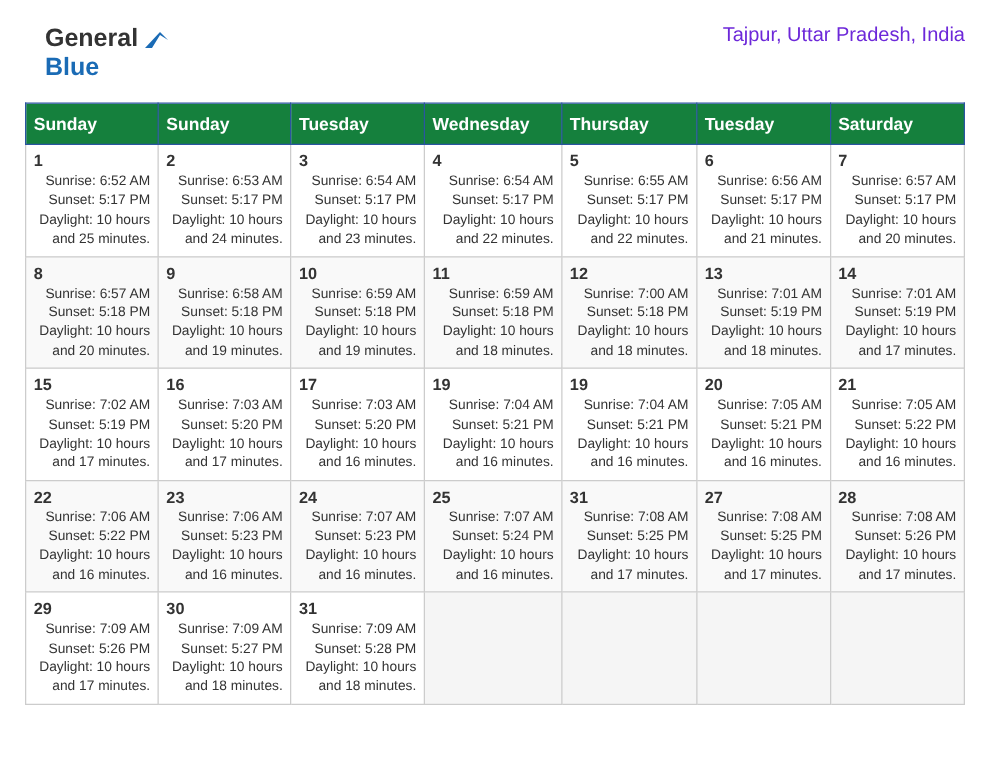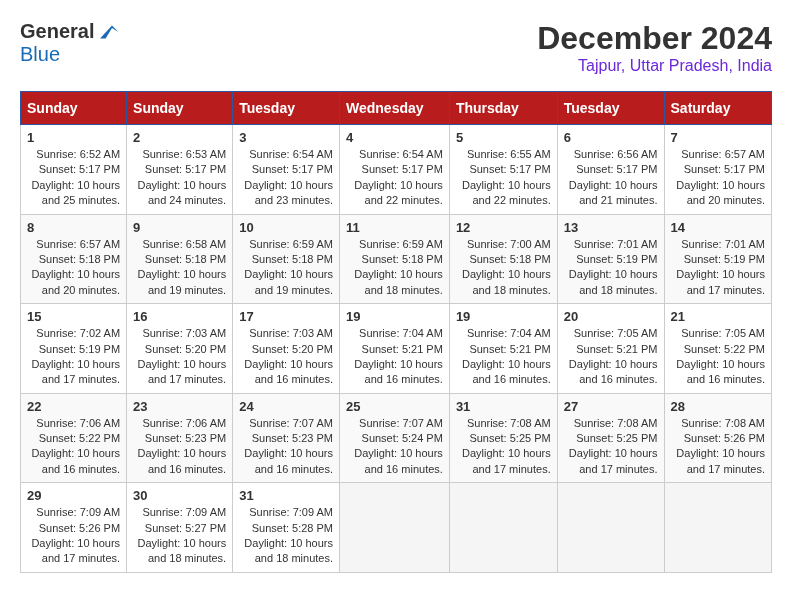--- a/index.html
+++ b/index.html
@@ -8,38 +8,39 @@
       background: #fff;
       width: 792px;
       min-height: 612px;
       padding: 20px;
     }
     .header {
       display: flex;
       justify-content: space-between;
       align-items: flex-start;
       margin-bottom: 16px;
+      margin-left: 16px;
     }
     .logo {
       display: flex;
       flex-direction: column;
       align-items: flex-start;
     }
     .logo-text {
       display: flex;
       align-items: center;
     }
     .logo-general {
       font-size: 20px;
       font-weight: bold;
       color: #333;
     }
     .logo-blue {
       font-size: 20px;
-      font-weight: normal;
+      font-weight: bold;
       color: #1a6bb5;
     }
     .logo-icon {
       width: 24px;
       height: 20px;
       margin-left: 2px;
     }
     .title-section {
       text-align: right;
     }
@@ -50,21 +51,21 @@
     }
     .location {
       font-size: 16px;
       color: #6d28d9;
     }
     .calendar {
       width: 100%;
       border-collapse: collapse;
     }
     .calendar th {
-      background-color: #b91c1c;
+      background-color: #15803d;
       color: #fff;
       padding: 8px 6px;
       text-align: left;
       font-size: 14px;
       font-weight: bold;
       border: 1px solid #2a55a0;
     }
     .calendar td {
       border: 1px solid #ccc;
       vertical-align: top;
@@ -101,21 +102,20 @@
   <div class="logo">
     <div class="logo-text">
       <span class="logo-general">General</span>
       <svg class="logo-icon" viewBox="0 0 30 20">
         <polygon points="5,18 20,2 28,10 20,5 12,18" fill="#1a6bb5"></polygon>
       </svg>
     </div>
     <span class="logo-blue">Blue</span>
   </div>
   <div class="title-section">
-    <div class="month-year">December 2024</div>
     <div class="location">Tajpur, Uttar Pradesh, India</div>
   </div>
 </div>
 
 <table class="calendar">
   <thead>
     <tr>
     <th>Sunday</th>
         <th>Sunday</th>
         <th>Tuesday</th>

